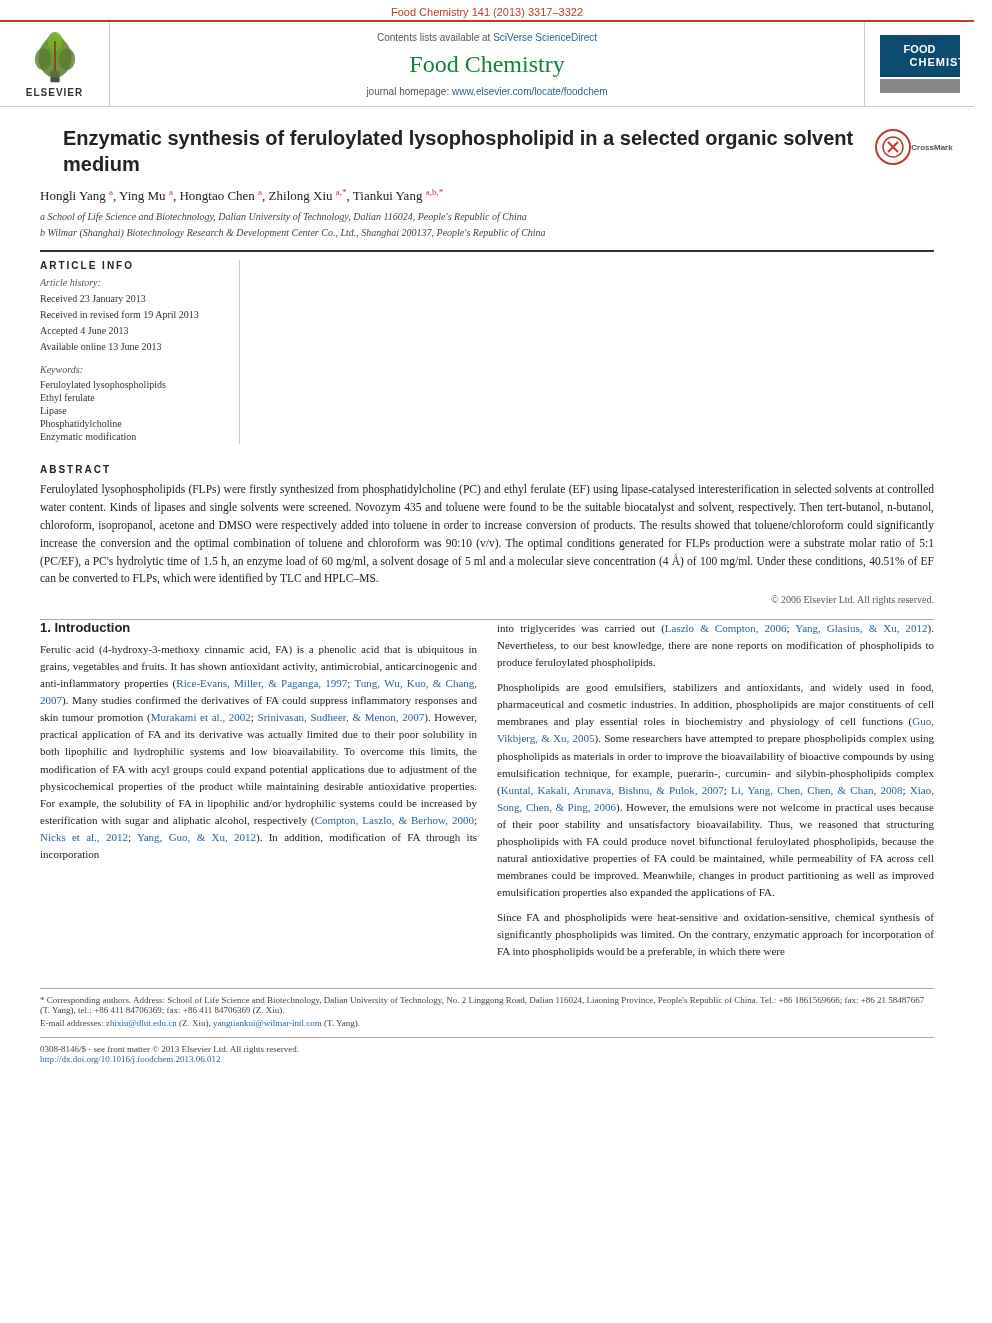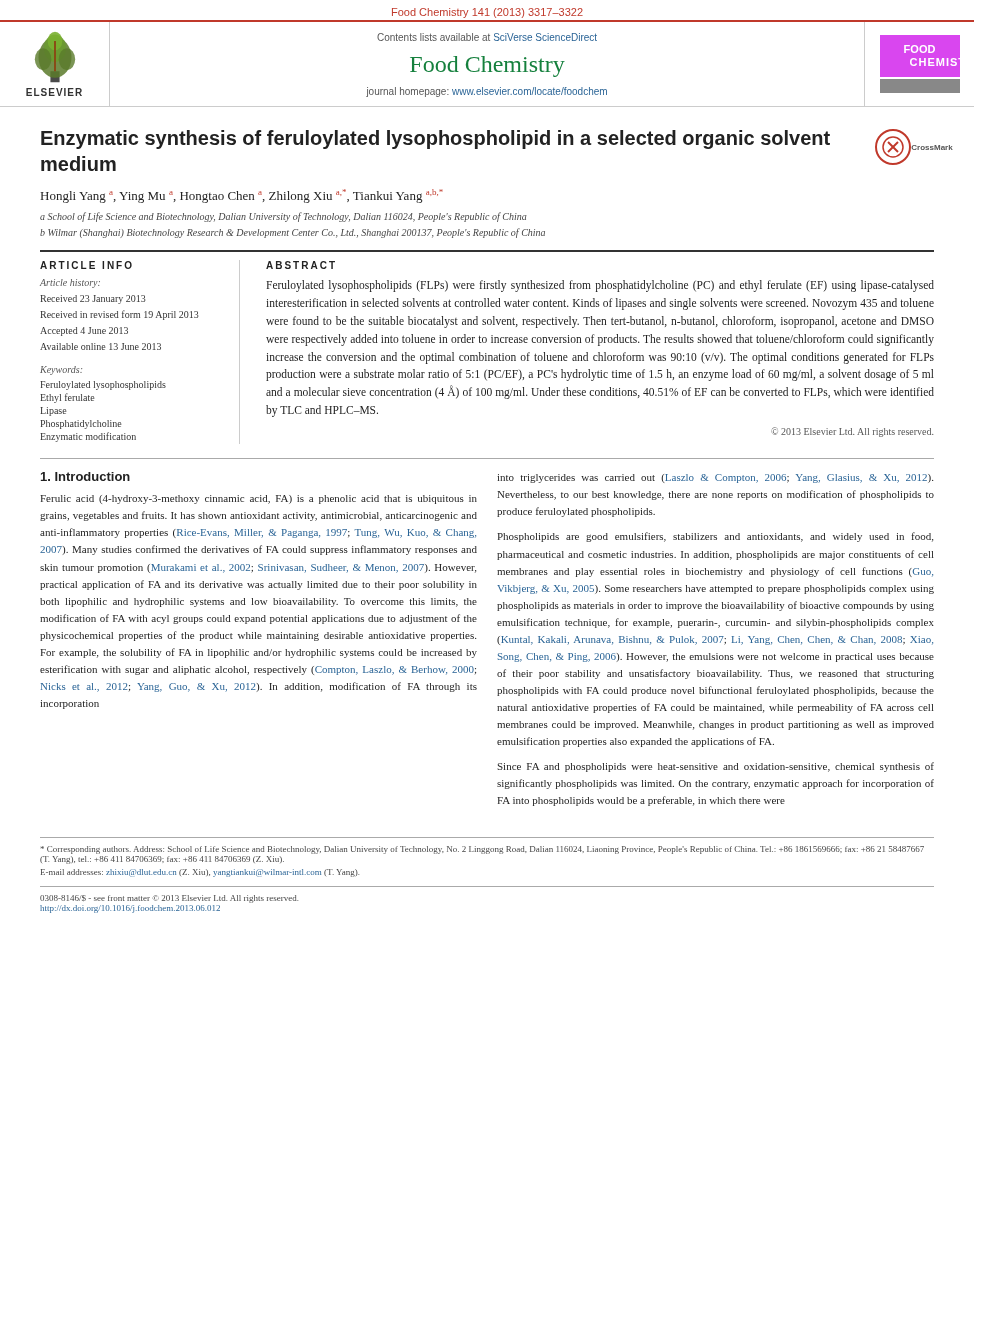--- a/index.html
+++ b/index.html
@@ -91,21 +91,21 @@
     .header-right {
       width: 110px;
       min-width: 110px;
       display: flex;
       align-items: center;
       justify-content: center;
       padding: 8px;
       border-left: 1px solid #ccc;
     }
     .food-chemistry-badge {
-      background: #d946ef;
+      background: #0c4a6e;
       color: #fff;
       font-family: Arial, sans-serif;
       font-weight: bold;
       font-size: 13px;
       text-align: center;
       padding: 8px 6px;
       line-height: 1.2;
       width: 80px;
     }
     .food-chemistry-badge .food-text {
@@ -135,20 +135,21 @@
       font-family: Arial, sans-serif;
       margin-bottom: 10px;
       line-height: 1.3;
       display: flex;
       align-items: flex-start;
       justify-content: space-between;
     }
     .article-title-text {
       flex: 1;
       padding-right: 20px;
+      margin-left: 23px;
     }
     .crossmark-icon {
       width: 40px;
       min-width: 40px;
       display: flex;
       align-items: center;
       justify-content: center;
       margin-top: 4px;
     }
     .crossmark-circle {
@@ -184,20 +185,21 @@
     .affil-line {
       margin-bottom: 2px;
     }
     
     .two-col-section {
       display: flex;
       gap: 20px;
       margin-top: 10px;
       border-top: 2px solid #333;
       padding-top: 8px;
+      flex-direction: column;
     }
     .left-col {
       width: 200px;
       min-width: 200px;
     }
     .right-col {
       flex: 1;
     }
     .section-label {
       font-size: 10px;
@@ -243,21 +245,20 @@
     .copyright-line {
       font-size: 10px;
       color: #555;
       text-align: right;
       margin-top: 6px;
     }
     
     .body-area {
       margin-top: 14px;
       border-top: 1px solid #aaa;
-      padding-top: 10px;
       display: flex;
       gap: 20px;
     }
     .body-left {
       flex: 1;
     }
     .body-right {
       flex: 1;
     }
     .section-heading {
@@ -407,21 +408,21 @@
           <div class="keyword-item">Ethyl ferulate</div>
           <div class="keyword-item">Lipase</div>
           <div class="keyword-item">Phosphatidylcholine</div>
           <div class="keyword-item">Enzymatic modification</div>
         </div>
       </div>
 
       <div class="right-col">
         <div class="section-label">ABSTRACT</div>
         <div class="abstract-text">Feruloylated lysophospholipids (FLPs) were firstly synthesized from phosphatidylcholine (PC) and ethyl ferulate (EF) using lipase-catalysed interesterification in selected solvents at controlled water content. Kinds of lipases and single solvents were screened. Novozym 435 and toluene were found to be the suitable biocatalyst and solvent, respectively. Then tert-butanol, n-butanol, chloroform, isopropanol, acetone and DMSO were respectively added into toluene in order to increase conversion of products. The results showed that toluene/chloroform could significantly increase the conversion and the optimal combination of toluene and chloroform was 90:10 (v/v). The optimal conditions generated for FLPs production were a substrate molar ratio of 5:1 (PC/EF), a PC's hydrolytic time of 1.5 h, an enzyme load of 60 mg/ml, a solvent dosage of 5 ml and a molecular sieve concentration (4 Å) of 100 mg/ml. Under these conditions, 40.51% of EF can be converted to FLPs, which were identified by TLC and HPLC–MS.</div>
-        <div class="copyright-line">© 2013 Elsevier Ltd. All rights reserved.</div>
+        <div class="copyright-line">© 2006 Elsevier Ltd. All rights reserved.</div>
       </div>
     </div>
 
     <div class="body-area">
 
       <div class="body-left">
         <div class="section-heading">1. Introduction</div>
         <div class="body-text">
           Ferulic acid (4-hydroxy-3-methoxy cinnamic acid, FA) is a phenolic acid that is ubiquitous in grains, vegetables and fruits. It has shown antioxidant activity, antimicrobial, anticarcinogenic and anti-inflammatory properties (<span class="ref-link">Rice-Evans, Miller, &amp; Paganga, 1997</span>; <span class="ref-link">Tung, Wu, Kuo, &amp; Chang, 2007</span>). Many studies confirmed the derivatives of FA could suppress inflammatory responses and skin tumour promotion (<span class="ref-link">Murakami et al., 2002</span>; <span class="ref-link">Srinivasan, Sudheer, &amp; Menon, 2007</span>). However, practical application of FA and its derivative was actually limited due to their poor solubility in both lipophilic and hydrophilic systems and low bioavailability. To overcome this limits, the modification of FA with acyl groups could expand potential applications due to adjustment of the physicochemical properties of the product while maintaining desirable antioxidative properties. For example, the solubility of FA in lipophilic and/or hydrophilic systems could be increased by esterification with sugar and aliphatic alcohol, respectively (<span class="ref-link">Compton, Laszlo, &amp; Berhow, 2000</span>; <span class="ref-link">Nicks et al., 2012</span>; <span class="ref-link">Yang, Guo, &amp; Xu, 2012</span>). In addition, modification of FA through its incorporation
         </div>

